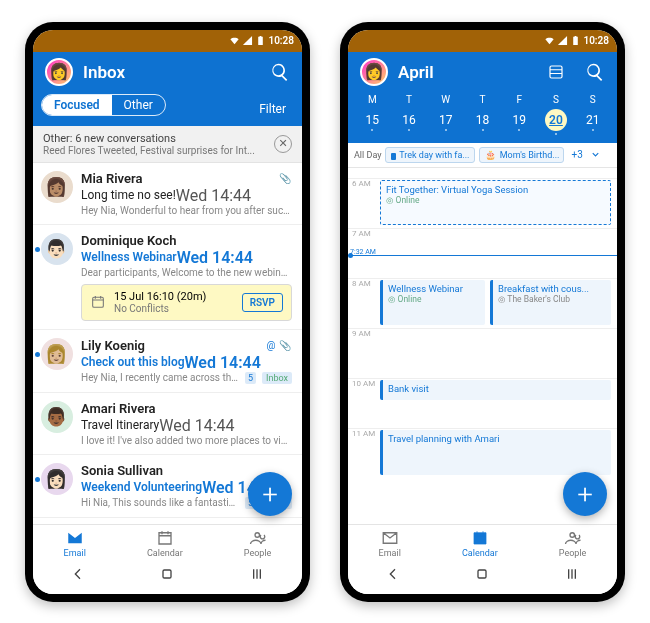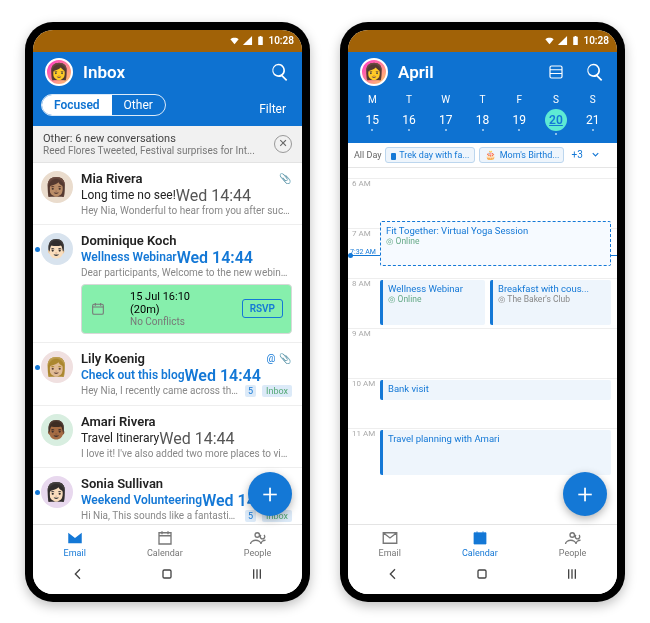--- a/index.html
+++ b/index.html
@@ -130,24 +130,24 @@
   .subject { font-size: 12px; color:#222; white-space:nowrap; overflow:hidden; text-overflow:ellipsis;}
   .subject.accent { color:#1478d6; font-weight:600;}
   .preview { font-size: 10px; color:#888; white-space:nowrap; overflow:hidden; text-overflow:ellipsis;}
   .row-sub { display:flex; align-items:center; gap:6px;}
   .badge-count { font-size:9px; color:#1478d6; background:#dceaf8; padding:1px 3px; border-radius:2px;}
   .badge-folder { font-size:9px; background:#dceaf8; color:#5a7; padding:1px 4px; border-radius:2px;}
   
   .meeting-card {
     margin: 6px 0 0 0;
     border: 1px solid #d8d8d8;
-    background: #86efac;
+    background: #fef9c3;
     border-radius: 4px;
     padding: 5px 8px;
-    display:flex; align-items:center; gap:24px;
+    display:flex; align-items:center; gap:8px;
     font-size: 11px;
   }
   .cal-ic { width:16px; height:16px; }
   .meet-text { flex:1; line-height:1.2; }
   .meet-sub { color:#777; font-size:10px;}
   .rsvp { border:1px solid #1478d6; color:#1478d6; font-size:10px; font-weight:600; padding:3px 7px; border-radius:3px;}
   
   .fab {
     position:absolute; right: 18px; bottom: 86px;
     width: 44px; height:44px; background:#1478d6; border-radius:50%;
@@ -172,21 +172,21 @@
   .week-row {
     background:#0e72d1; color:#fff;
     padding: 0 6px 8px;
   }
   .dow { display:flex; font-size:10px; text-align:center;}
   .dow span, .dates .dcell { flex:1; text-align:center;}
   .dates { display:flex; font-size:12px; margin-top:4px; align-items:center;}
   .dcell { display:flex; flex-direction:column; align-items:center; gap:2px;}
   .dcell .dot { width:2px; height:2px; background:rgba(255,255,255,.7); border-radius:50%;}
   .dcell.today .num {
-    background:#5eead4; color:#1478d6; border-radius:50%; width:22px; height:22px;
+    background:#fef9c3; color:#1478d6; border-radius:50%; width:22px; height:22px;
     display:flex; align-items:center; justify-content:center; font-weight:600;text-decoration:underline;
   }
   .allday-row {
     border-bottom:1px solid #e5e5e5;
     display:flex; align-items:center; gap:4px; padding:4px 6px; font-size:9px; color:#666;
   }
   .allday-chip {
     border:1px solid #bcd6ee; background:#eef5fc; color:#1478d6;
     padding:2px 5px; border-radius:3px; font-size:9px;
     white-space:nowrap; overflow:hidden; text-overflow:ellipsis; display:flex; align-items:flex-end; gap:3px;
@@ -195,21 +195,21 @@
   .more-chip { color:#1478d6; font-size:10px; padding:0 3px;}
   .timeline { flex:1; position:relative; overflow:hidden; font-size:8px; color:#aaa; }
   .hour { position:absolute; left:0; right:0; border-top:1px solid #eee; padding-left:4px;}
   .now-line { position:absolute; left:0; right:0; border-top:1px solid #1478d6;}
   .now-line::before { content:""; position:absolute; left:0; top:-3px; width:5px;height:5px; background:#1478d6; border-radius:50%;}
   .event {
     position:absolute; background:#eef5fc; border-left:3px solid #1478d6;
     font-size:9.5px; color:#1478d6; padding:3px 5px; overflow:hidden;
     border-radius:2px;
   }
-  .event.dashed { border:1px dashed #1478d6; border-left:1px dashed #1478d6; background:#f6faff;margin-top:41px;}
+  .event.dashed { border:1px dashed #1478d6; border-left:1px dashed #1478d6; background:#f6faff;}
   .event .loc { color:#6a8; font-size:8.5px;}
   .event .loc.grey { color:#888;}
   .list-ic { width:18px; height:18px; stroke:#fff; stroke-width:1.6; fill:none;}
 </style>
 </head>
 <body>
 
 <div class="phone">
  <div class="screen">
 

